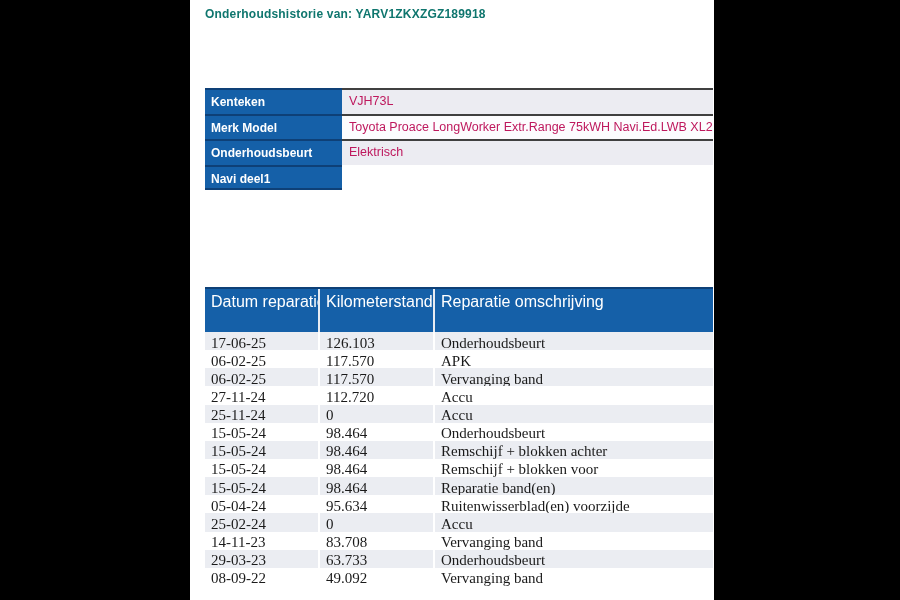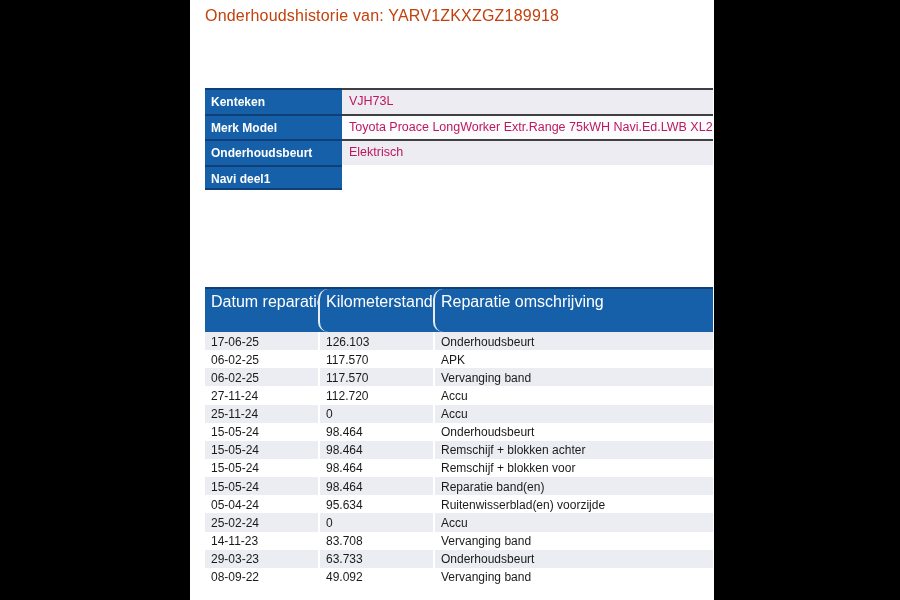--- a/index.html
+++ b/index.html
@@ -10,21 +10,21 @@
     overflow: hidden;
   }
   .stage { position: relative; width: 900px; height: 600px; background: #000; }
   .page {
     position: absolute; left: 190px; top: 0;
     width: 524px; height: 600px;
     background: #ffffff;
   }
   .doc-title {
     position: absolute; left: 15px; top: 7px;
-    font-size: 16px; font-weight: normal; color: #c2410c;
+    font-size: 12px; font-weight: bold; color: #0f766e;
     letter-spacing: 0.2px;
     white-space: nowrap;
   }
 
   
   .info-table {
     position: absolute; left: 15px; top: 88px;
     width: 508px;
   }
   .info-row { display: flex; height: 25.5px; }
@@ -58,28 +58,28 @@
     border-top: 2px solid #0e4077;
   }
   .repair-head .hcell {
     box-sizing: border-box;
     color: #fff; font-size: 16px;
     padding: 4px 0 0 6px;
     white-space: nowrap; overflow: hidden;
   }
   .repair-body .rcell {
     box-sizing: border-box;
-    color: #1a1a1a; font-size: 12px;
+    color: #1a1a1a; font-size: 15px;
     padding: 2.5px 0 0 6px;
-    white-space: nowrap; overflow: hidden;
+    white-space: nowrap; overflow: hidden; font-family: Liberation Serif, serif;
   }
   .col-date  { width: 113px; }
   .col-km    { width: 115px; }
   .col-desc  { flex: 1; }
-  .hcell.col-km, .hcell.col-desc { border-left: 2px solid #e8ecf2; border-radius: 10px; }
+  .hcell.col-km, .hcell.col-desc { border-left: 2px solid #e8ecf2; }
   .rcell.col-km, .rcell.col-desc { border-left: 2px solid #ffffff; }
   .repair-row { display: flex; height: 18.15px; background: #ebedf2; }
   .repair-row:nth-child(even) { background: #ffffff; }
 </style>
 </head>
 <body>
 
 <div class="stage">
   <div class="page">
 

